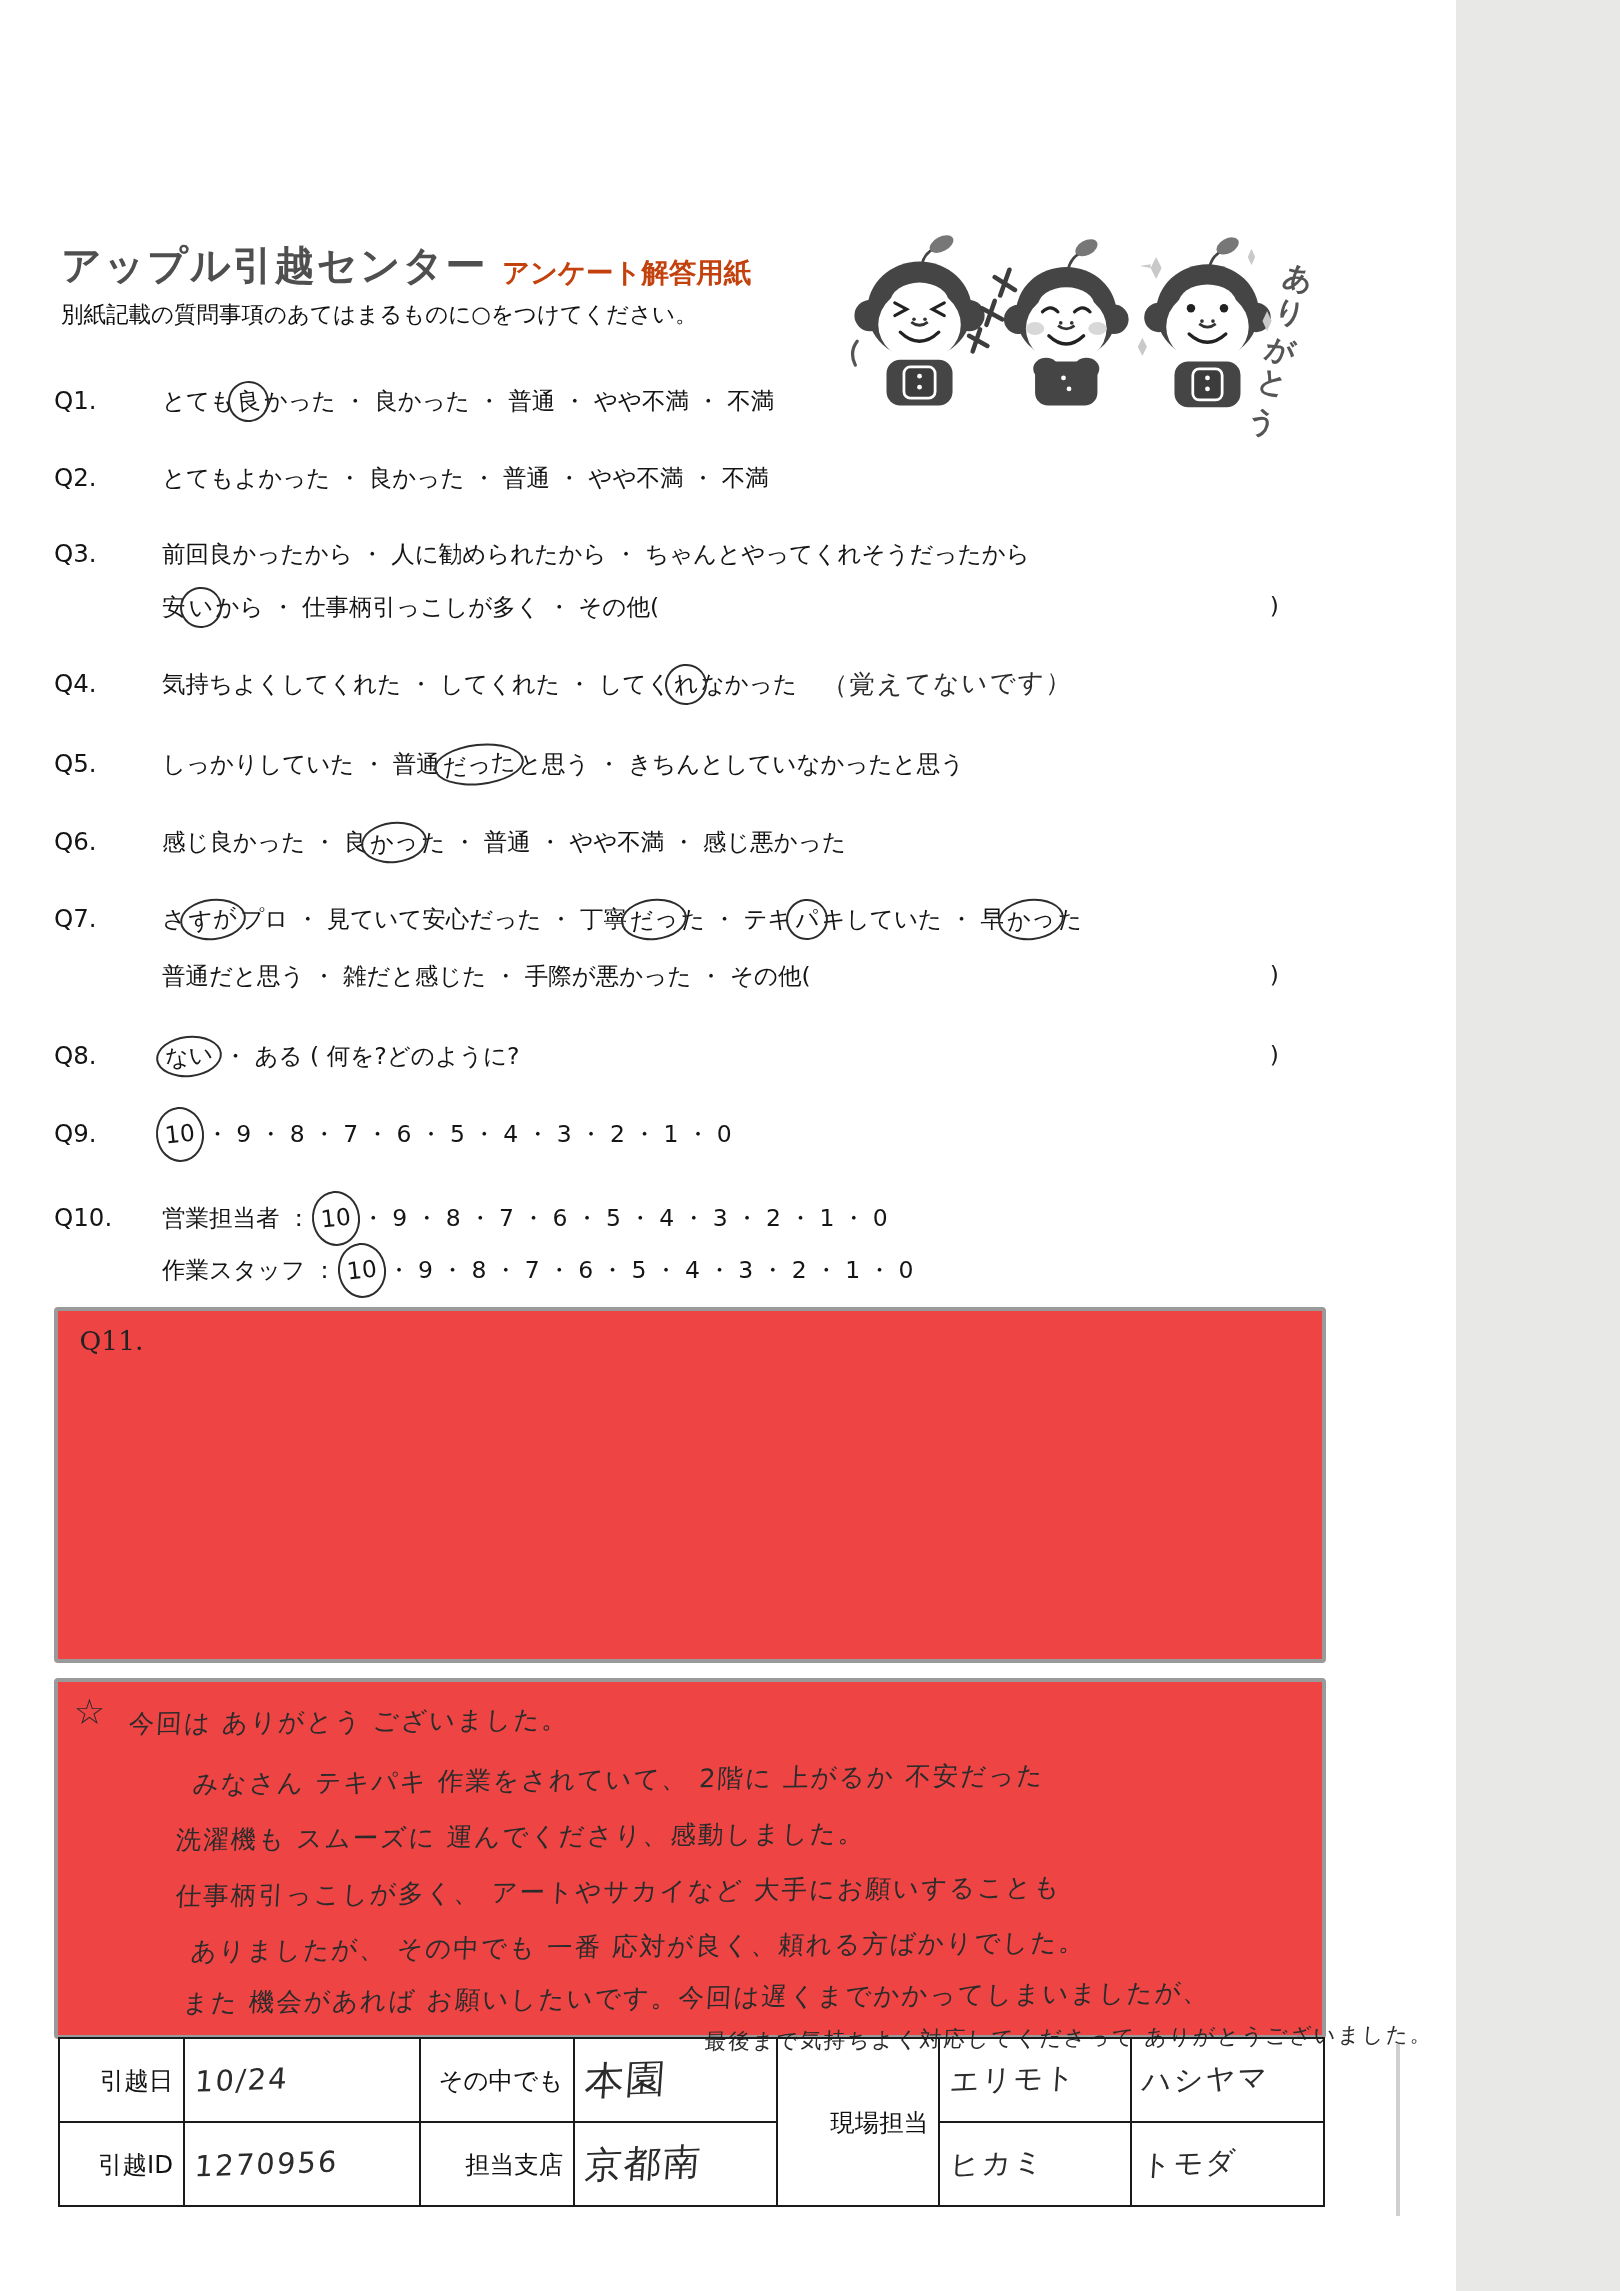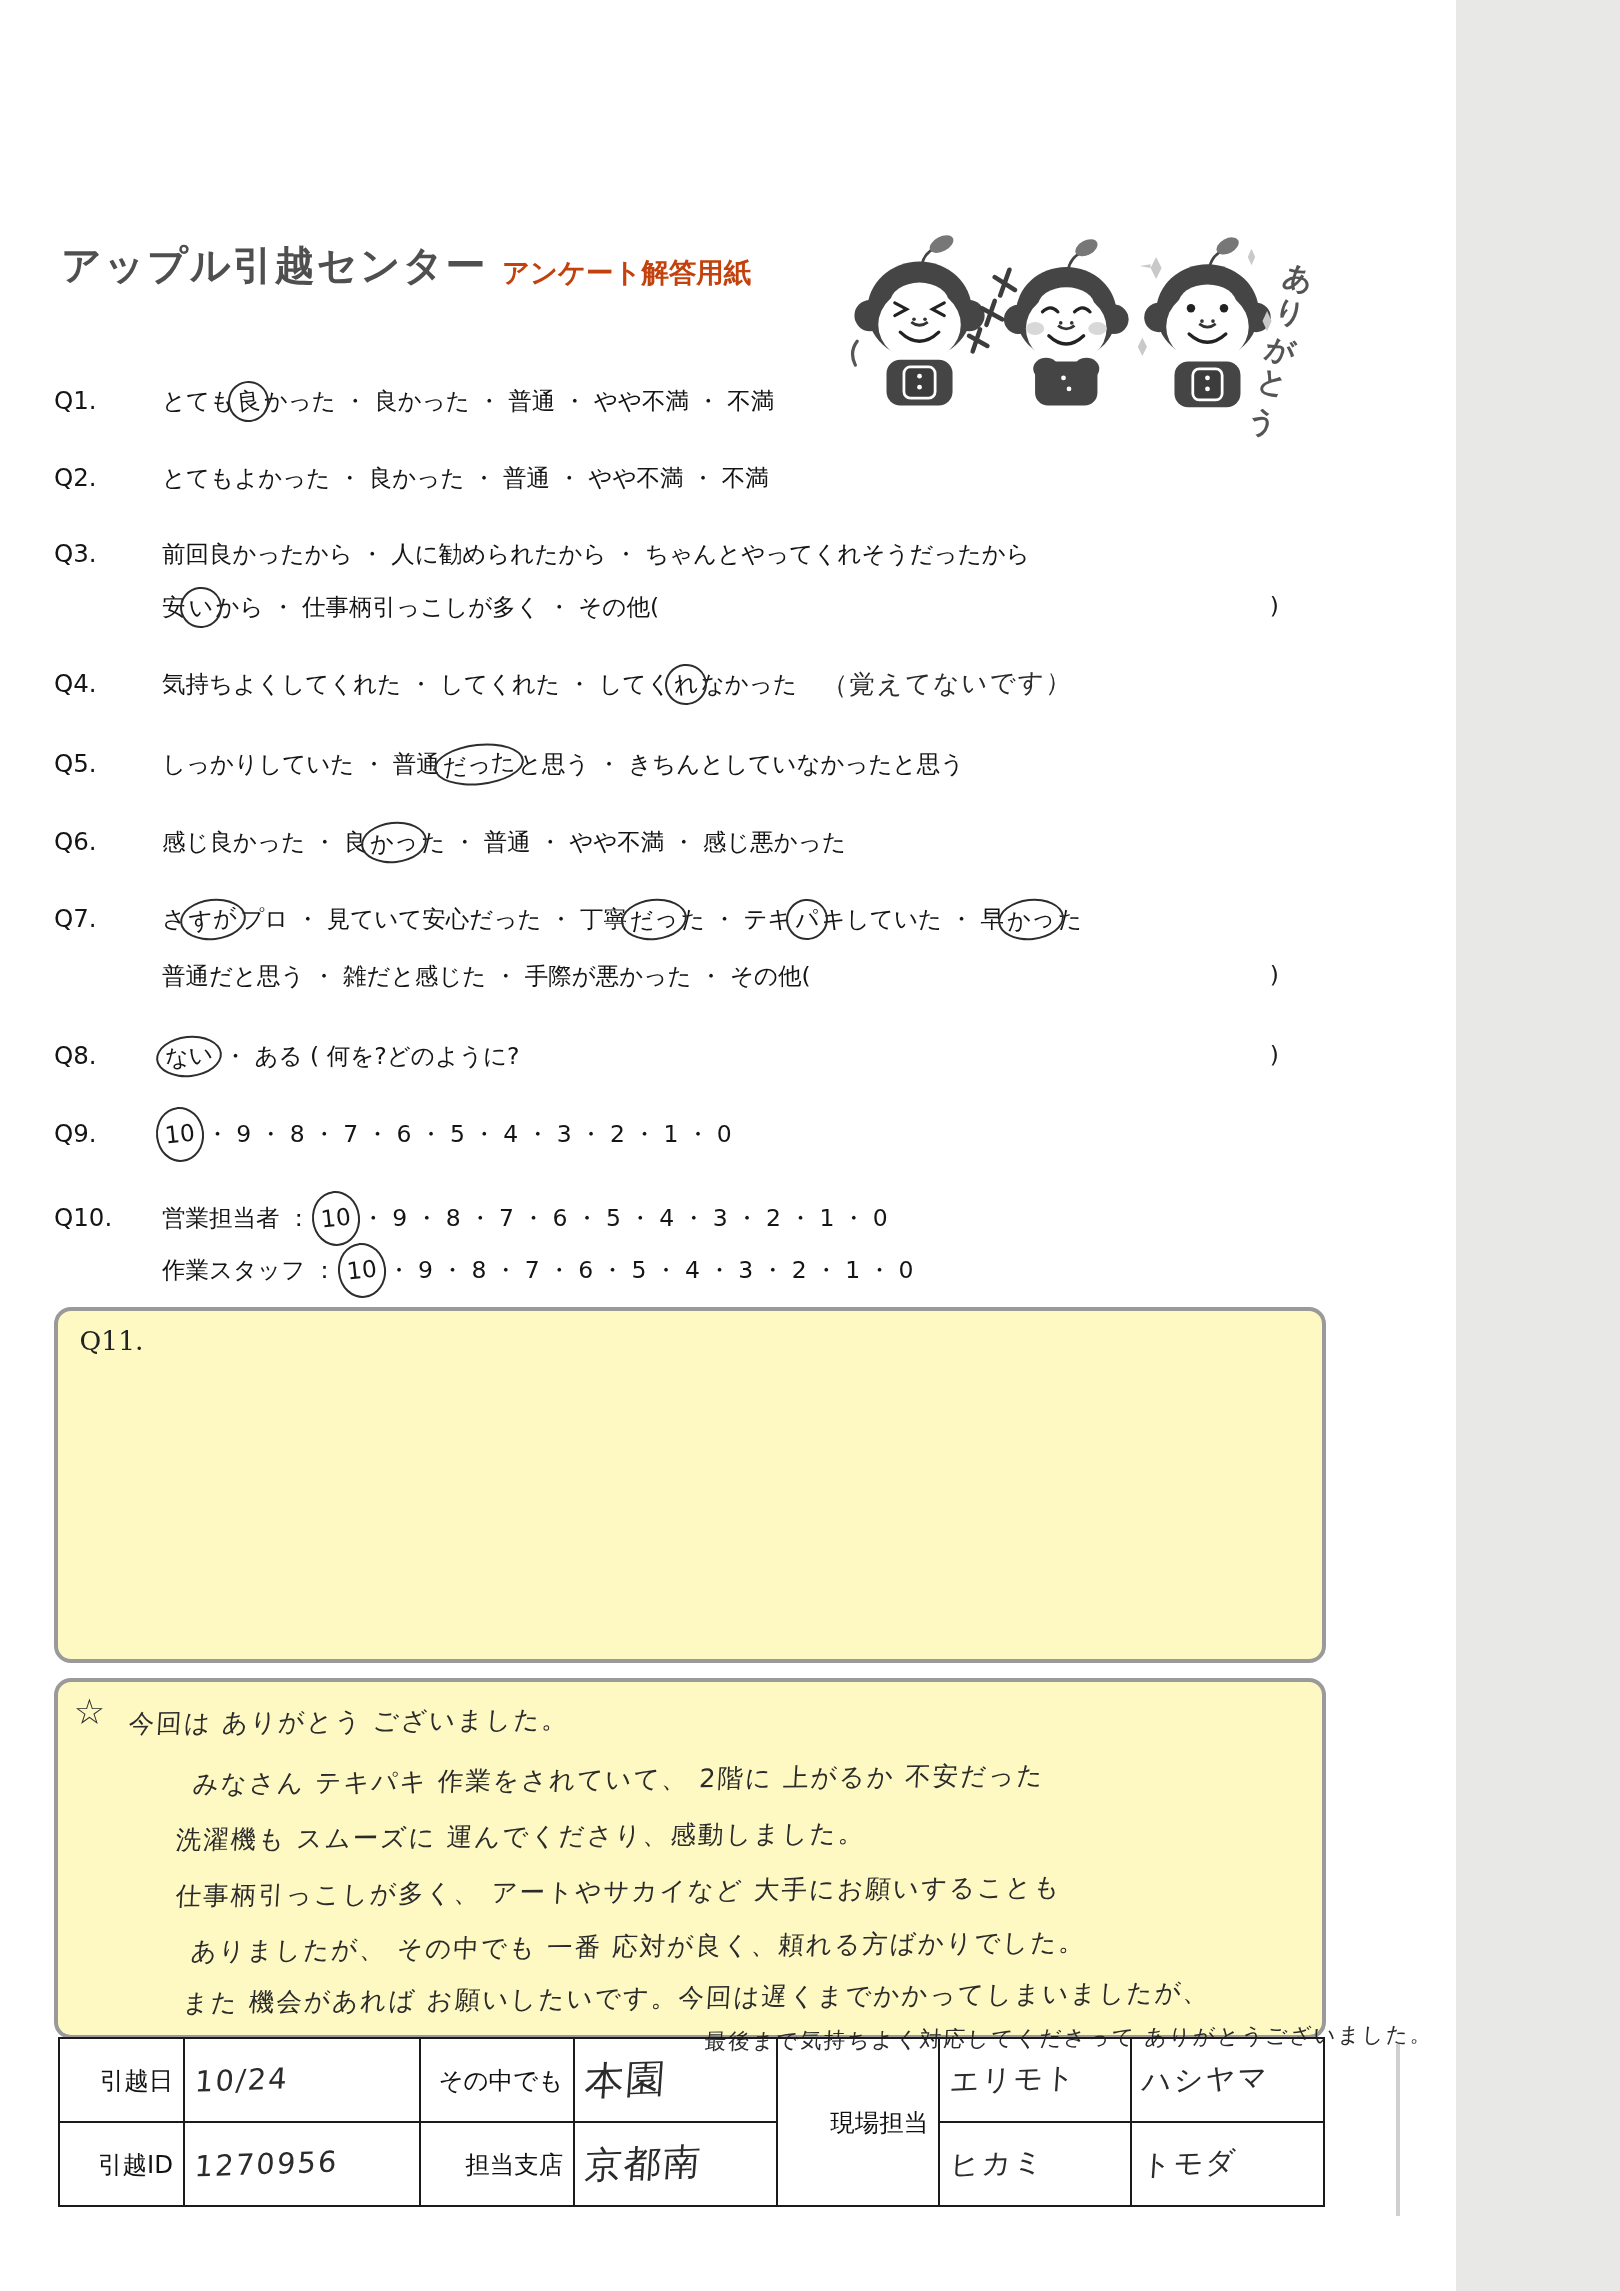--- a/index.html
+++ b/index.html
@@ -18,21 +18,21 @@
   .qtext{color:#151515;}
   .circ{
     display:inline-block;border:2.5px solid #2d2d2d;border-radius:50%;
     padding:2px 6.9px;margin:-3.9px -5.9px;transform:rotate(-6deg);
   }
   .circ.tall{padding:8.8px 6.9px;margin:-9.8px -5.9px;}
   .paren-right{position:absolute;right:49px;top:0;font-size:23.5px;}
   .hand{color:#2b2b2b;letter-spacing:2px;transform:skewX(-4deg) rotate(-0.6deg);display:inline-block;}
   .q4note{font-size:25.5px;margin-left:25.5px;}
   
-  .bigbox{position:absolute;left:54px;width:1264px;border:4.9px solid #9a9a9a;border-radius:17px;background:#fef9c3;}
+  .bigbox{position:absolute;left:54px;width:1264px;border:4.9px solid #9a9a9a;border-radius:4px;background:#ef4444;}
   .q11box{top:1307px;height:348px;}
   .commentbox{top:1678px;height:353px;}
   .q11label{position:absolute;left:21.6px;top:13.7px;font-family:"DejaVu Serif",serif;font-size:26.5px;color:#222;}
   .star{position:absolute;left:15.7px;top:9.8px;font-size:35px;color:#2b2b2b;}
   .cline{position:absolute;font-size:25.5px;white-space:nowrap;}
   
   .mascots{position:absolute;left:848px;top:227px;}
   .arigato{
     position:absolute;left:1260px;top:241px;height:225px;writing-mode:vertical-rl;
     transform:rotate(14deg);font-size:29px;font-weight:700;color:#555;letter-spacing:3.9px;
@@ -46,20 +46,21 @@
   .scan-artifact1{position:absolute;left:1529px;top:172px;width:93px;height:5.9px;background:#d9d9d7;transform:rotate(24deg);}
   .scan-artifact2{position:absolute;left:1396px;top:2044px;width:3.9px;height:172px;background:#d0d0ce;}
 </style>
 </head>
 <body>
 
 <div class="page">
 
   <div class="logo">アップル引越センター</div>
   <div class="sheet-title">アンケート解答用紙</div>
+  <div class="instruction">別紙記載の質問事項のあてはまるものに○をつけてください。</div>
 
   <div class="mascots">
     <svg width="431" height="191" viewBox="0 0 470 195">
 
       <path d="M-12 118 q-9 12 -2 26 M-24 104 q-12 14 -5 30" transform="translate(22,0)" stroke="#555" stroke-width="3.5" fill="none" stroke-linecap="round"></path>
 
       <g transform="translate(78,0)">
         <path d="M2 36 q3 -15 16 -20" stroke="#444" stroke-width="3" fill="none"></path>
         <ellipse cx="24" cy="12" rx="14" ry="8" fill="#777" transform="rotate(-28 24 12)"></ellipse>
         <circle cx="-54" cy="90" r="17" fill="#454545"></circle>

